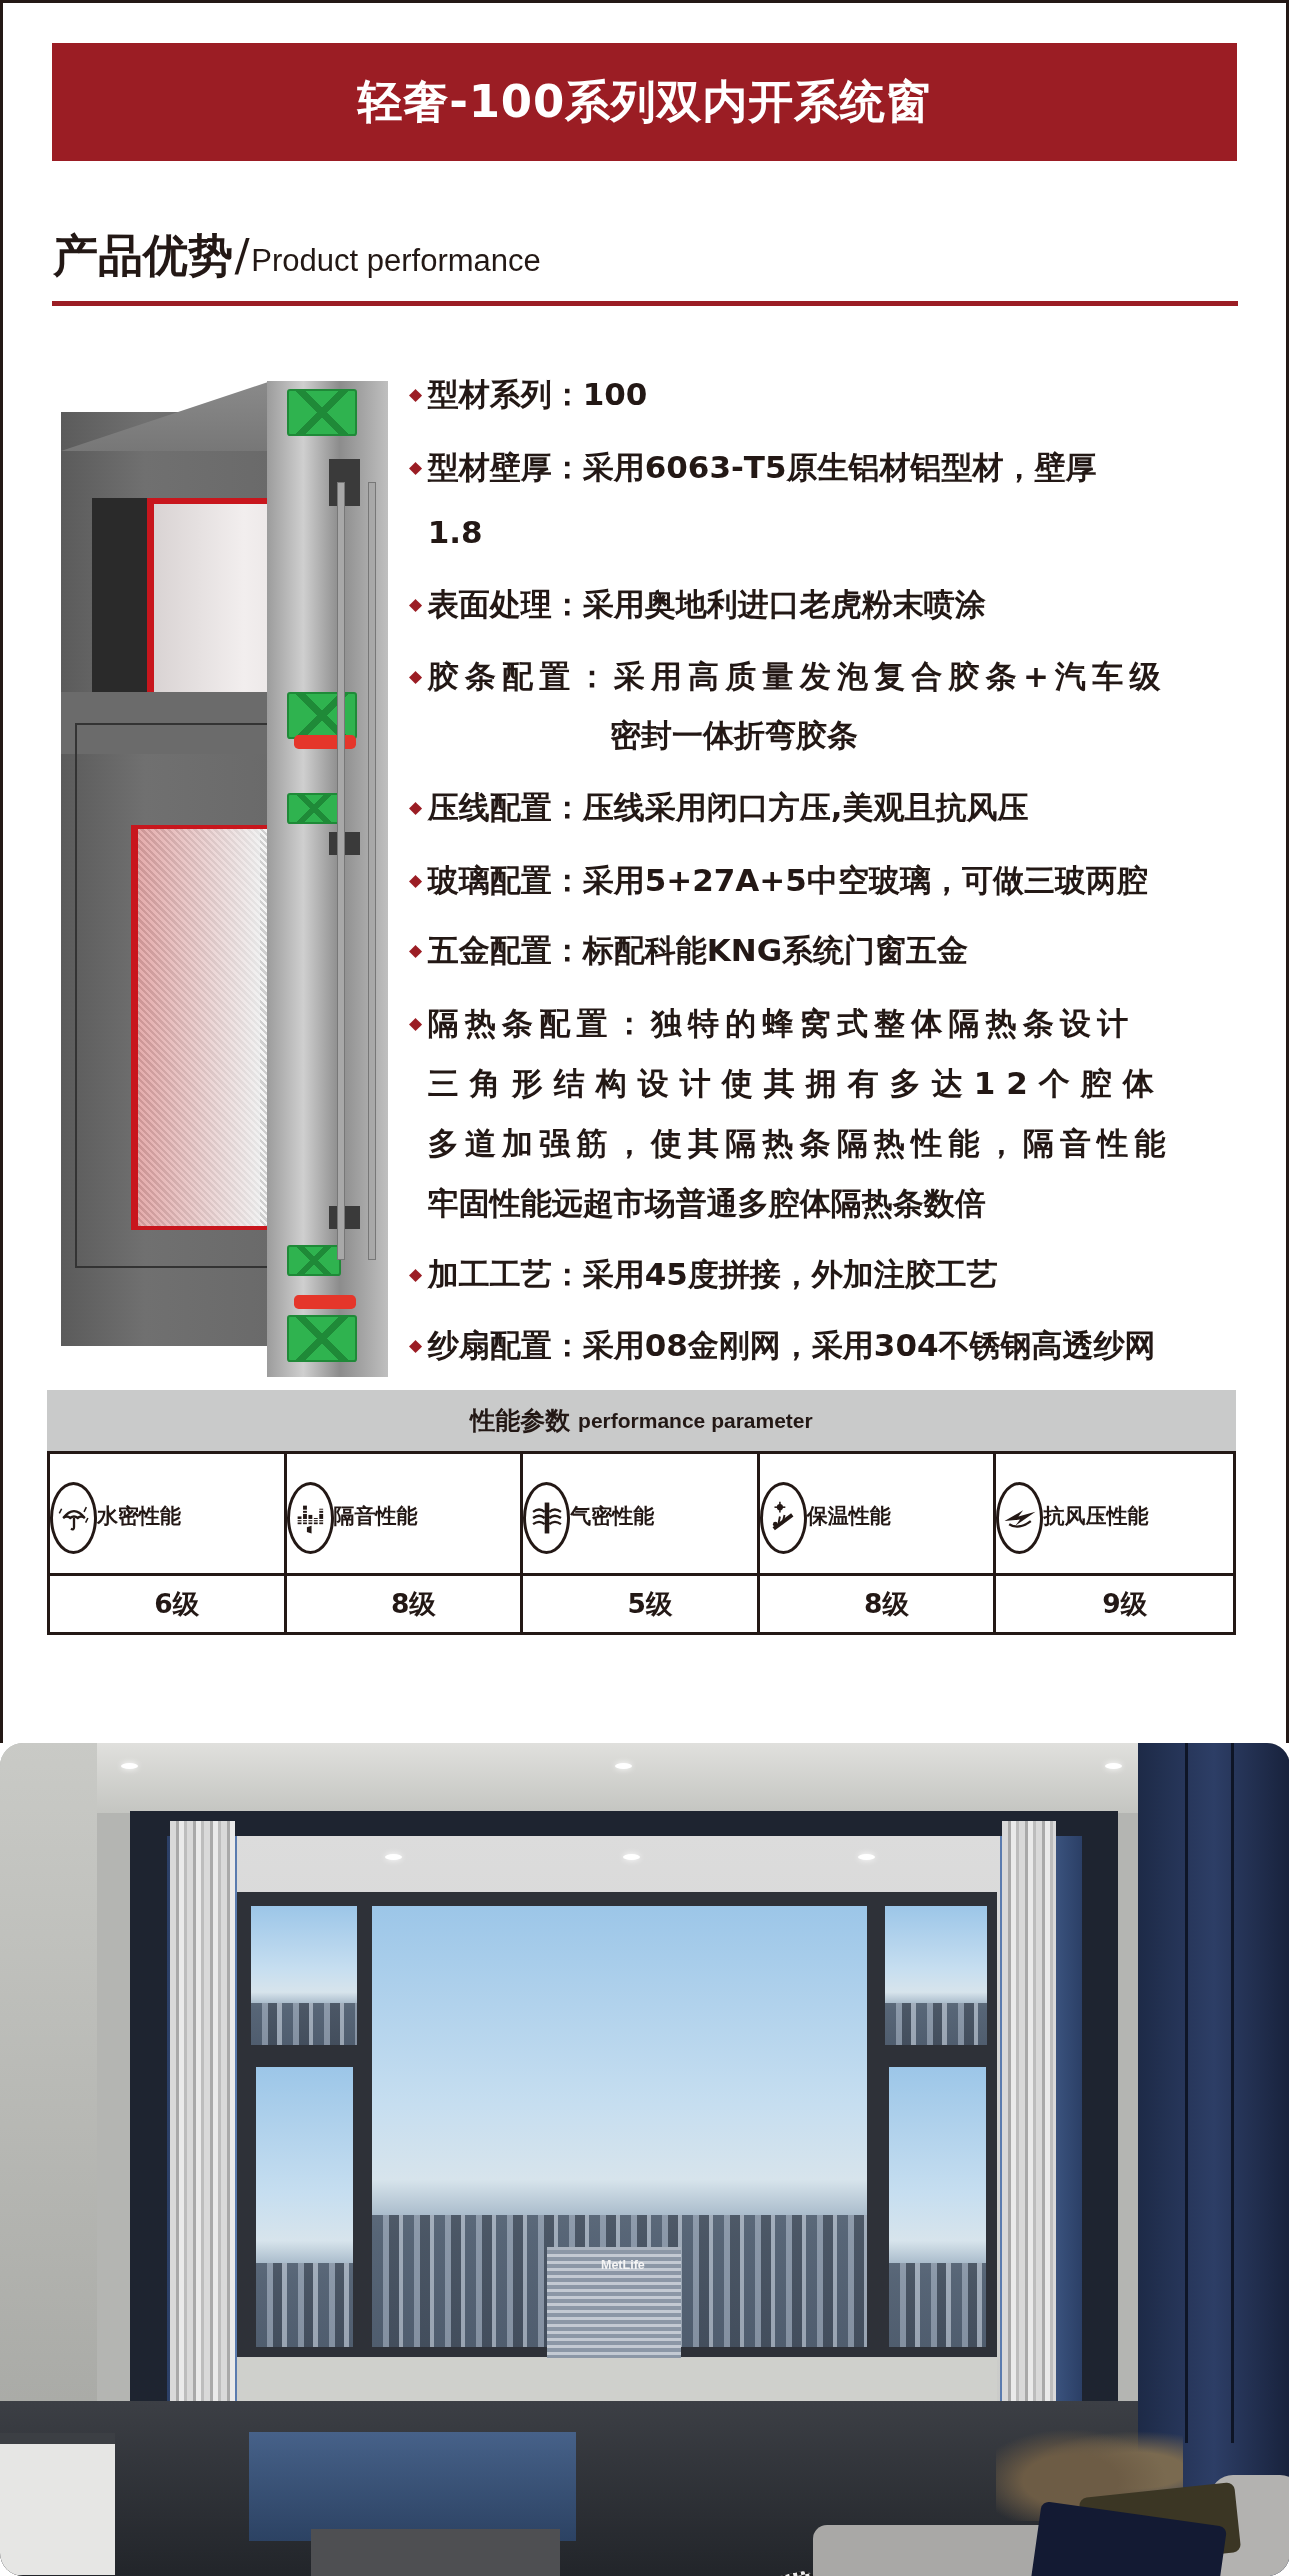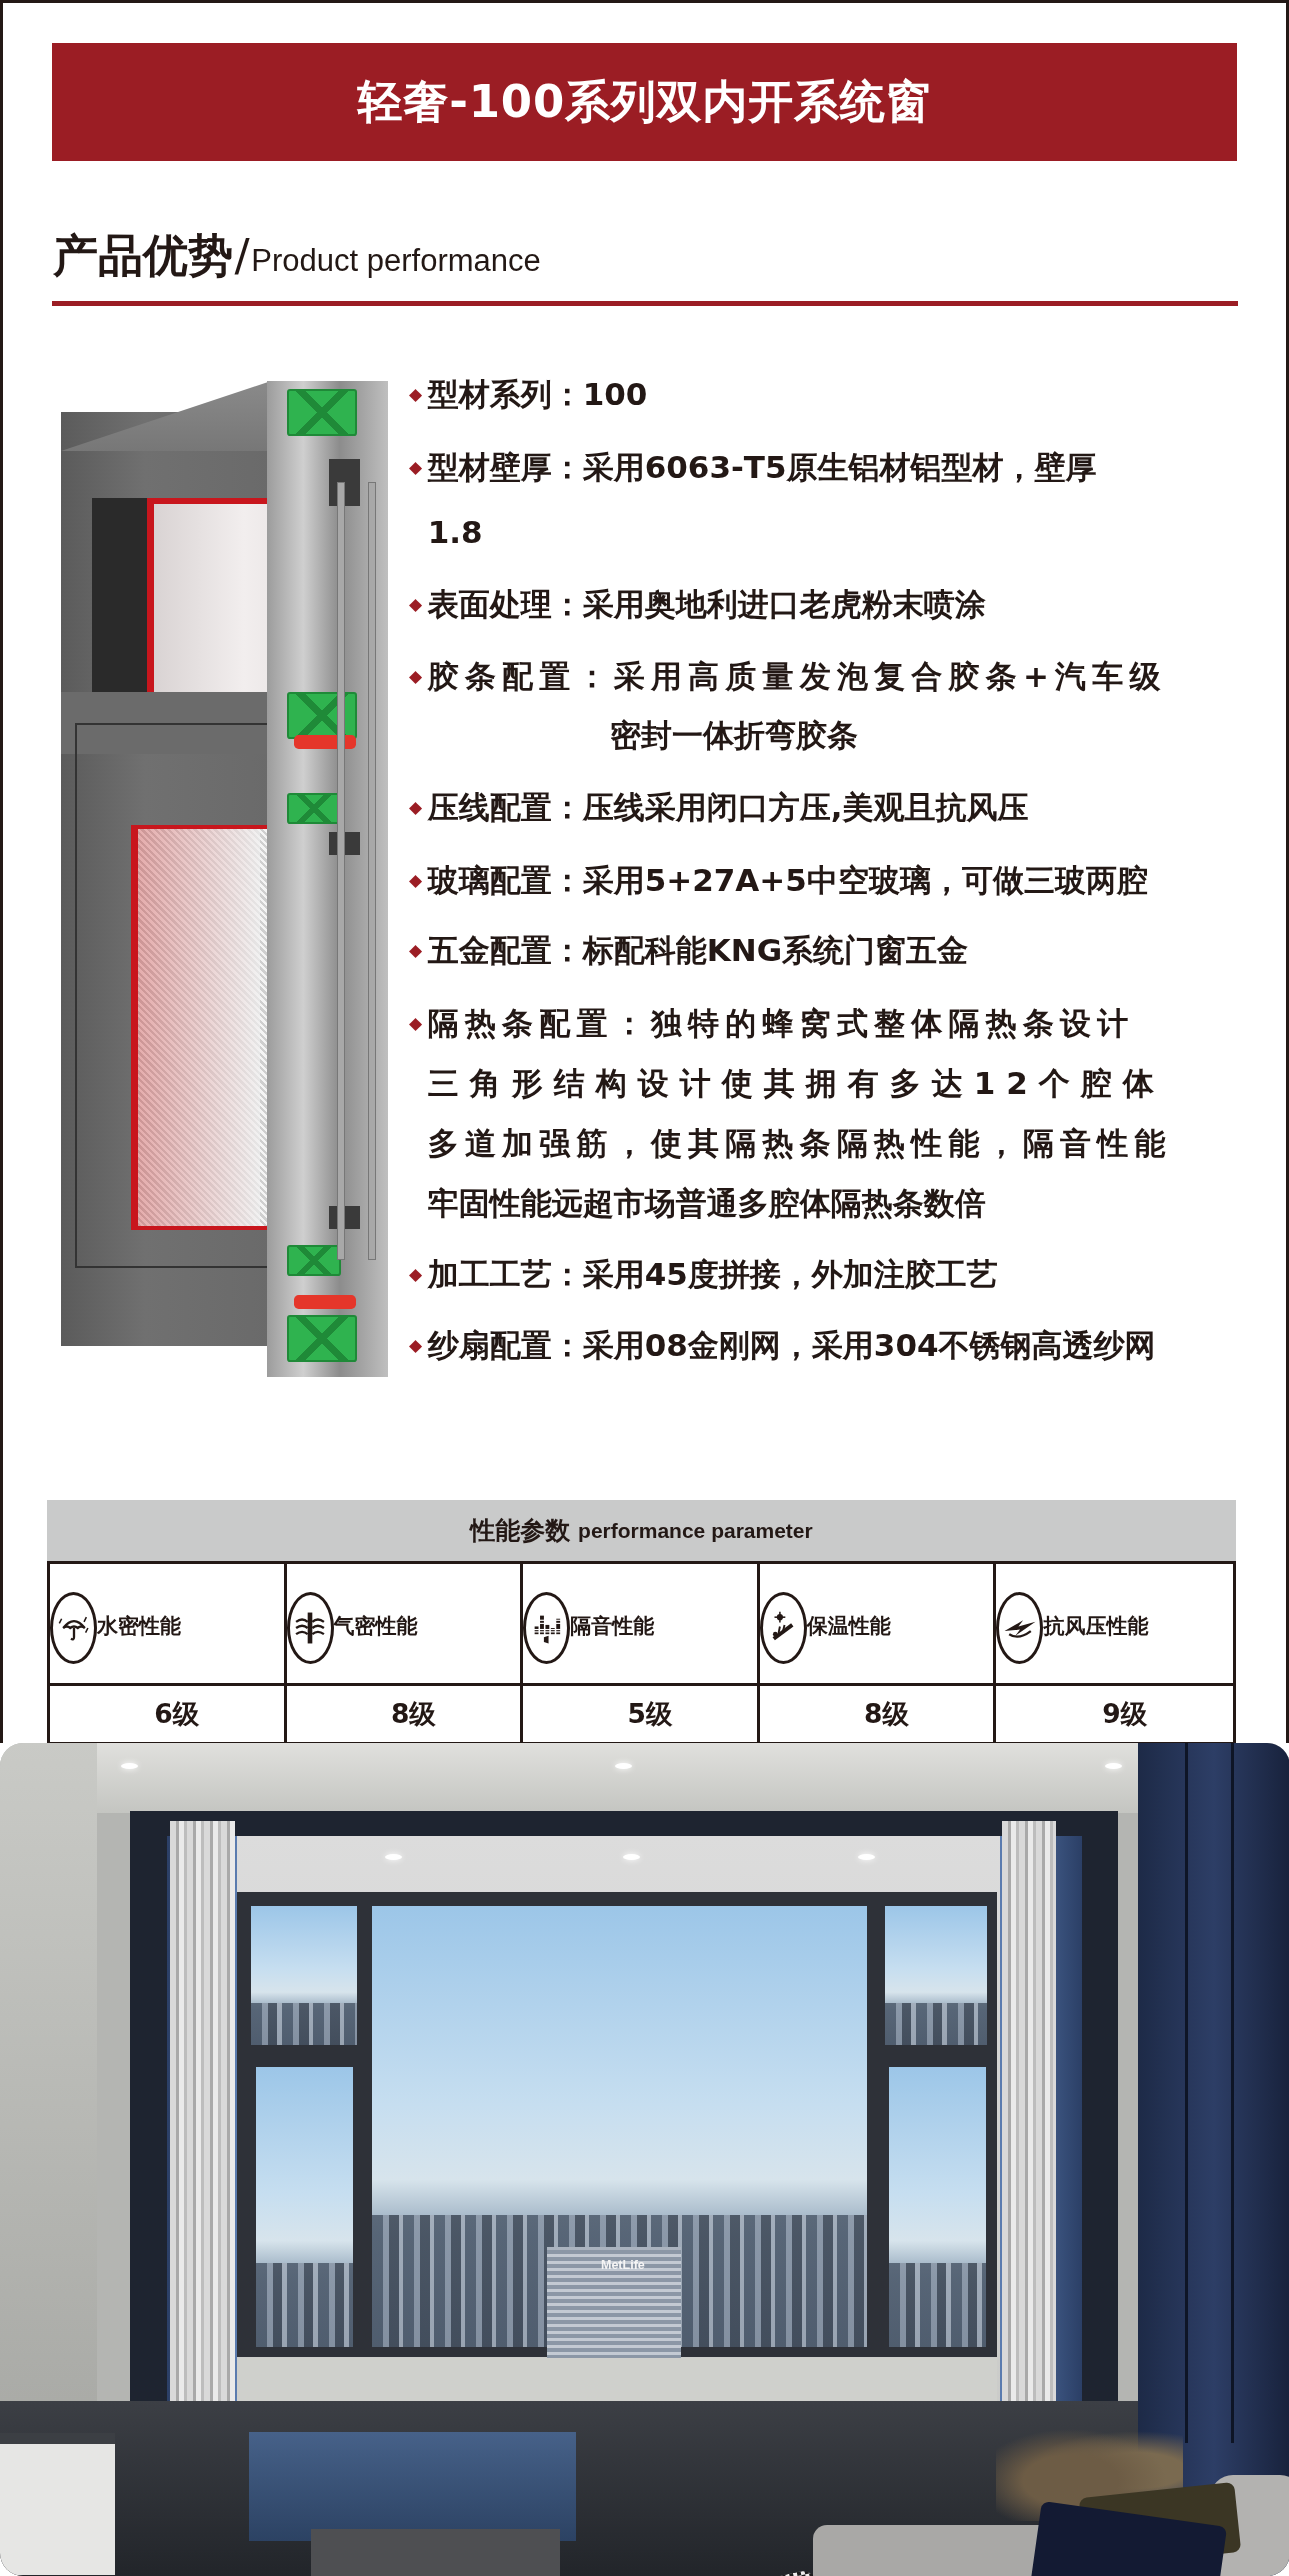--- a/index.html
+++ b/index.html
@@ -39,21 +39,21 @@
 
   
   .features { position: absolute; left: 409px; top: 0; width: 833px; }
   .feat-line { position: absolute; left: 0; white-space: nowrap; font-size: 31px; font-weight: bold; line-height: 37px; height: 37px; display: flex; align-items: center; }
   .feat-line .bullet { color: var(--accent, #9b1d24); font-size: 17px; width: 18.7px; display: inline-block; }
   .feat-line .txt { display: inline-block; }
   .spread { letter-spacing: 6.2px; }
   .spread-lg { letter-spacing: 11px; }
 
   
-  .perf { position: absolute; left: 47px; top: 1500px; width: 1189px; height: 192px; }
+  .perf { position: absolute; left: 47px; top: 1390px; width: 1189px; height: 192px; }
   .perf-head { position: absolute; left: 0; top: 0; width: 1189px; height: 61px; background: #c9caca; display: flex; align-items: center; justify-content: center; }
   .perf-head .cn { font-size: 25px; font-weight: bold; }
   .perf-head .en { font-size: 21px; font-weight: bold; margin-left: 7.8px; font-family: "Liberation Sans", sans-serif; }
   .perf-grid { position: absolute; left: 0; top: 61px; width: 1189px; height: 184px; border: 3.1px solid #231815; display: grid; grid-template-columns: repeat(5, 1fr); grid-template-rows: 122px 1fr; }
   .perf-cell { border-right: 3.1px solid #231815; position: relative; display: flex; flex-direction: row; align-items: center; }
   .perf-cell:nth-child(5n) { border-right: none; }
   .perf-cell.top { border-bottom: 3.1px solid #231815; justify-content: flex-start; }
   .perf-cell.val { justify-content: center; font-size: 26.5px; font-weight: bold; padding-left: 20px; }
   .perf-icon { width: 47px; height: 72px; border: 3.1px solid #231815; border-radius: 50%; margin-top: 8.6px; display: flex; align-items: center; justify-content: center; }
   .perf-icon svg { width: 34px; height: 34px; }
@@ -204,29 +204,20 @@
             <path d="M8 22 Q22 4 36 22 Q31 18 27 22 Q22 18 17 22 Q13 18 8 22Z" fill="none" stroke="#231815" stroke-width="3"></path>
             <path d="M22 22 V34 Q22 38 18 36" fill="none" stroke="#231815" stroke-width="3"></path>
             <path d="M6 10 L3 16 M38 8 L35 14 M40 22 L37 28" stroke="#231815" stroke-width="2"></path>
           </svg>
       </div>
       <div class="perf-label">水密性能</div>
     </div>
     <div class="perf-cell top">
       <div class="perf-icon">
         <svg viewBox="0 0 44 44">
-            <rect x="19" y="2" width="6" height="40" fill="#231815"></rect>
-            <path d="M4 14 Q12 8 19 14 M4 22 Q12 16 19 22 M4 30 Q12 24 19 30 M25 14 Q32 8 40 14 M25 22 Q32 16 40 22 M25 30 Q32 24 40 30" fill="none" stroke="#231815" stroke-width="3"></path>
-          </svg>
-      </div>
-      <div class="perf-label">气密性能</div>
-    </div>
-    <div class="perf-cell top">
-      <div class="perf-icon">
-        <svg viewBox="0 0 44 44">
             <g fill="#231815">
               <rect x="6" y="20" width="5" height="10"></rect>
               <rect x="13" y="6" width="5" height="24"></rect>
               <rect x="20" y="18" width="5" height="12"></rect>
               <rect x="27" y="22" width="5" height="8"></rect>
               <rect x="34" y="10" width="5" height="20"></rect>
               <path d="M18 34 L24 32 V42 L18 40Z"></path>
             </g>
             <g stroke="#fff" stroke-width="1.5">
               <line x1="4" y1="24" x2="40" y2="24"></line>
@@ -234,20 +225,29 @@
               <line x1="4" y1="12" x2="40" y2="12"></line>
               <line x1="4" y1="16" x2="40" y2="16"></line>
             </g>
           </svg>
       </div>
       <div class="perf-label">隔音性能</div>
     </div>
     <div class="perf-cell top">
       <div class="perf-icon">
         <svg viewBox="0 0 44 44">
+            <rect x="19" y="2" width="6" height="40" fill="#231815"></rect>
+            <path d="M4 14 Q12 8 19 14 M4 22 Q12 16 19 22 M4 30 Q12 24 19 30 M25 14 Q32 8 40 14 M25 22 Q32 16 40 22 M25 30 Q32 24 40 30" fill="none" stroke="#231815" stroke-width="3"></path>
+          </svg>
+      </div>
+      <div class="perf-label">气密性能</div>
+    </div>
+    <div class="perf-cell top">
+      <div class="perf-icon">
+        <svg viewBox="0 0 44 44">
             <circle cx="18" cy="8" r="4" fill="#231815"></circle>
             <g stroke="#231815" stroke-width="2">
               <line x1="18" y1="1" x2="18" y2="15"></line>
               <line x1="11" y1="8" x2="25" y2="8"></line>
             </g>
             <path d="M10 36 L34 18" stroke="#231815" stroke-width="5"></path>
             <circle cx="12" cy="30" r="3" fill="#231815"></circle>
             <path d="M16 30 L18 20 M22 26 L24 18" stroke="#231815" stroke-width="2.5"></path>
           </svg>
       </div>

